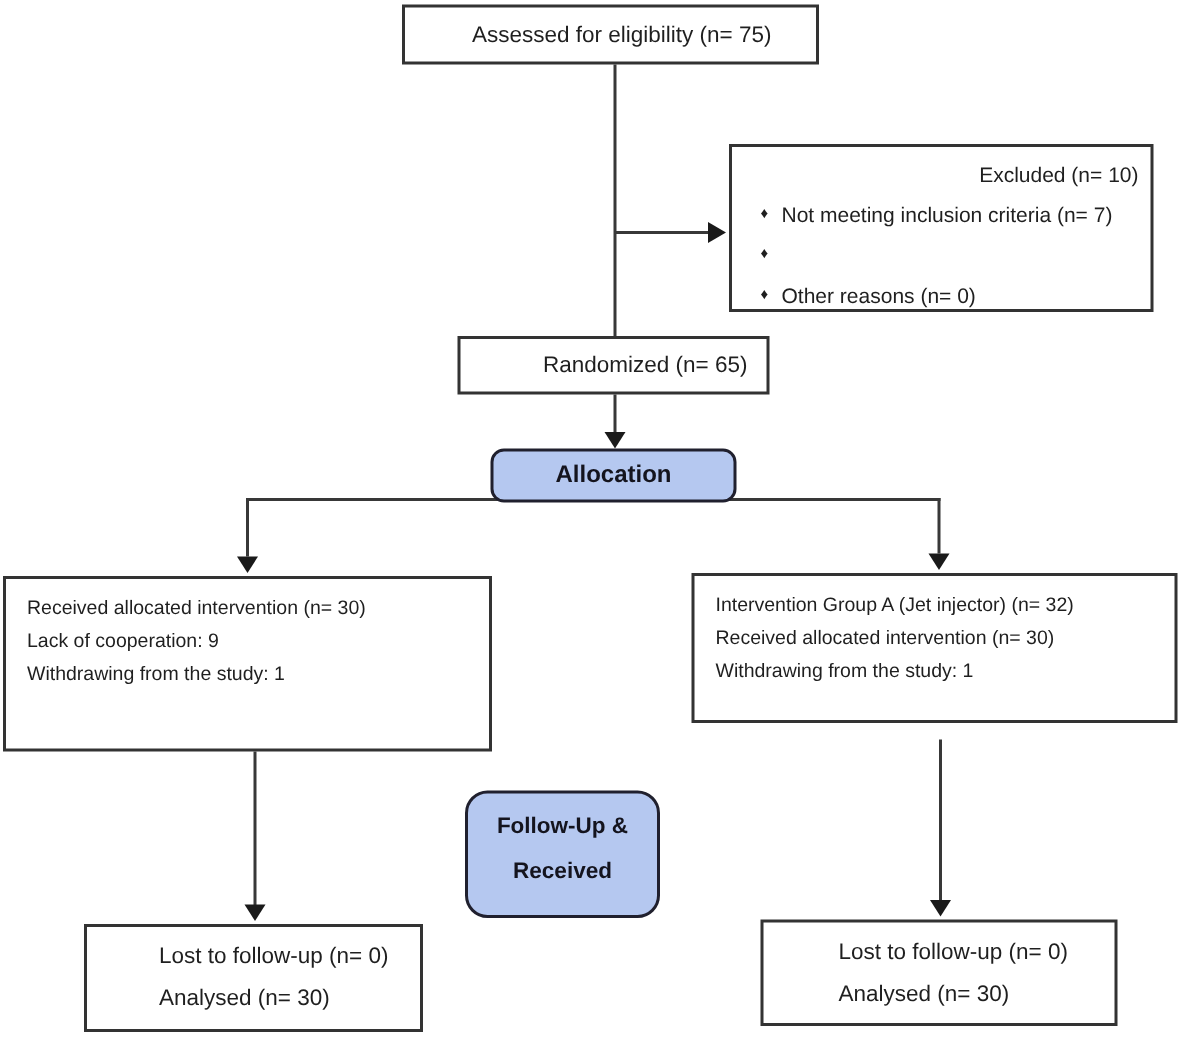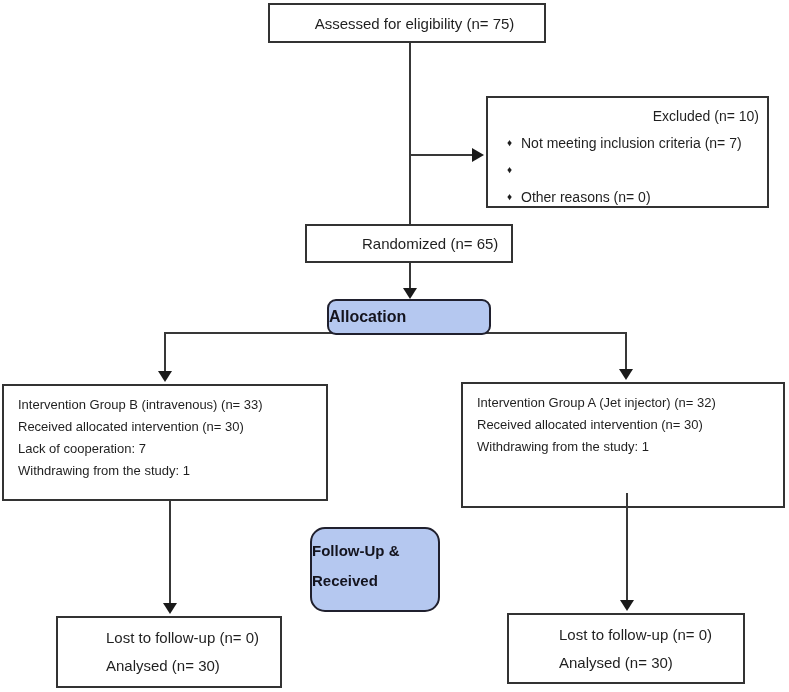--- a/index.html
+++ b/index.html
@@ -34,33 +34,33 @@
     position:absolute;width:0;height:0;
     border-top:7px solid transparent;border-bottom:7px solid transparent;
     border-left:12px solid #1a1a1a;
   }
   .badge{
     position:absolute;box-sizing:border-box;z-index:2;
     background:var(--accent-fill);
     border:2px solid var(--accent-border);
     color:var(--accent-text);
     font-weight:bold;
-    display:flex;flex-direction:column;justify-content:center;
+    display:flex;flex-direction:column;align-items:center;justify-content:center;
   }
   #allocation-box{left:327px;top:299px;width:164px;height:36px;border-radius:9px;font-size:16px;}
   #followup-box{left:310px;top:527px;width:130px;height:85px;border-radius:15px;font-size:15px;line-height:24px;gap:6px;padding-bottom:8px;}
   #assessed-box{left:268px;top:3px;width:278px;height:40px;font-size:15px;}
   #excluded-box{left:486px;top:96px;width:283px;height:112px;font-size:14px;padding:5px 8px 0 12px;}
   #excluded-box .title{line-height:26px;text-align:right;}
   #excluded-box .bullet-row{display:flex;align-items:center;height:27px;padding-left:7px;}
   #excluded-box .bullet{font-size:10px;width:14px;flex:none;}
   #randomized-box{left:305px;top:224px;width:208px;height:39px;font-size:15px;line-height:35px;padding-left:55px;}
   .group-box{font-size:13px;line-height:22px;padding:8px 8px 0 14px;}
   #group-b-box{left:2px;top:384px;width:326px;height:117px;}
-  #group-a-box{left:461px;top:382px;width:324px;height:126px;}
+  #group-a-box{left:461px;top:382px;width:324px;height:100px;}
   .lost-box{font-size:15px;line-height:28px;}
   #lost-left-box{left:56px;top:616px;width:226px;height:72px;padding:6px 0 0 48px;}
   #lost-right-box{left:507px;top:613px;width:238px;height:71px;padding:6px 0 0 50px;}
 </style>
 </head>
 <body>
 
 <div class="stage">
 
   <div class="box center-text" id="assessed-box">
@@ -98,23 +98,22 @@
     <span>Allocation</span>
   </div>
 
   <div class="hline" style="left:164px;top:332px;width:463px;height:2px;"></div>
   <div class="vline" style="left:164px;top:332px;width:2px;height:39px;"></div>
   <div class="arrow-down" style="left:158px;top:371px;"></div>
   <div class="vline" style="left:625px;top:332px;width:2px;height:37px;"></div>
   <div class="arrow-down" style="left:619px;top:369px;"></div>
 
   <div class="box group-box" id="group-b-box">
-    <div>Intervention Group B (intravenous) (n= 33)</div>
     <div>Received allocated intervention (n= 30)</div>
-    <div>Lack of cooperation: 7</div>
+    <div>Lack of cooperation: 9</div>
     <div>Withdrawing from the study: 1</div>
   </div>
 
   <div class="box group-box" id="group-a-box">
     <div>Intervention Group A (Jet injector) (n= 32)</div>
     <div>Received allocated intervention (n= 30)</div>
     <div>Withdrawing from the study: 1</div>
   </div>
 
   <div class="vline" style="left:169px;top:501px;width:2px;height:104px;"></div>

